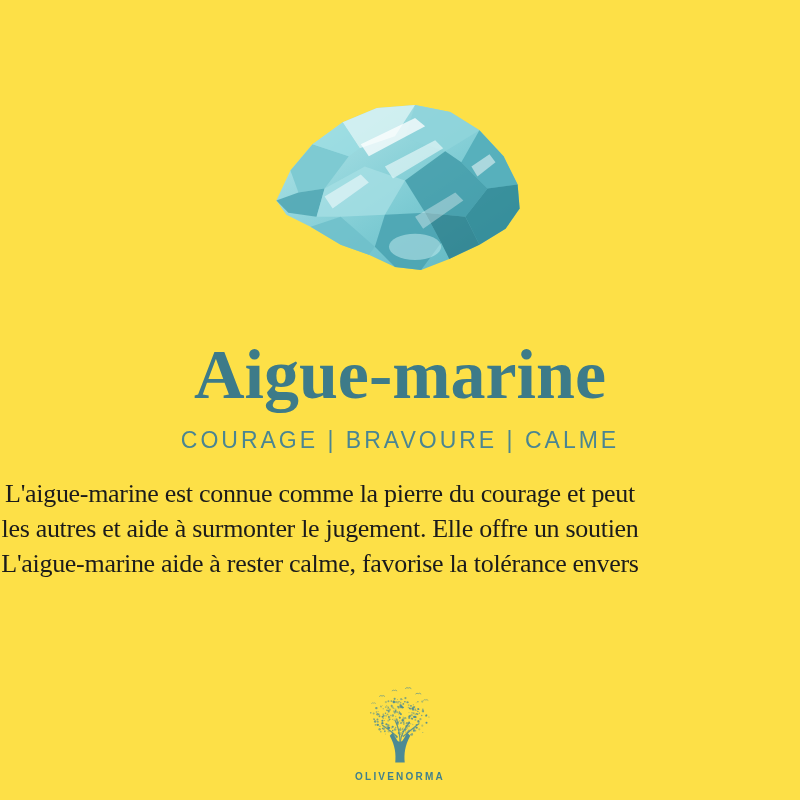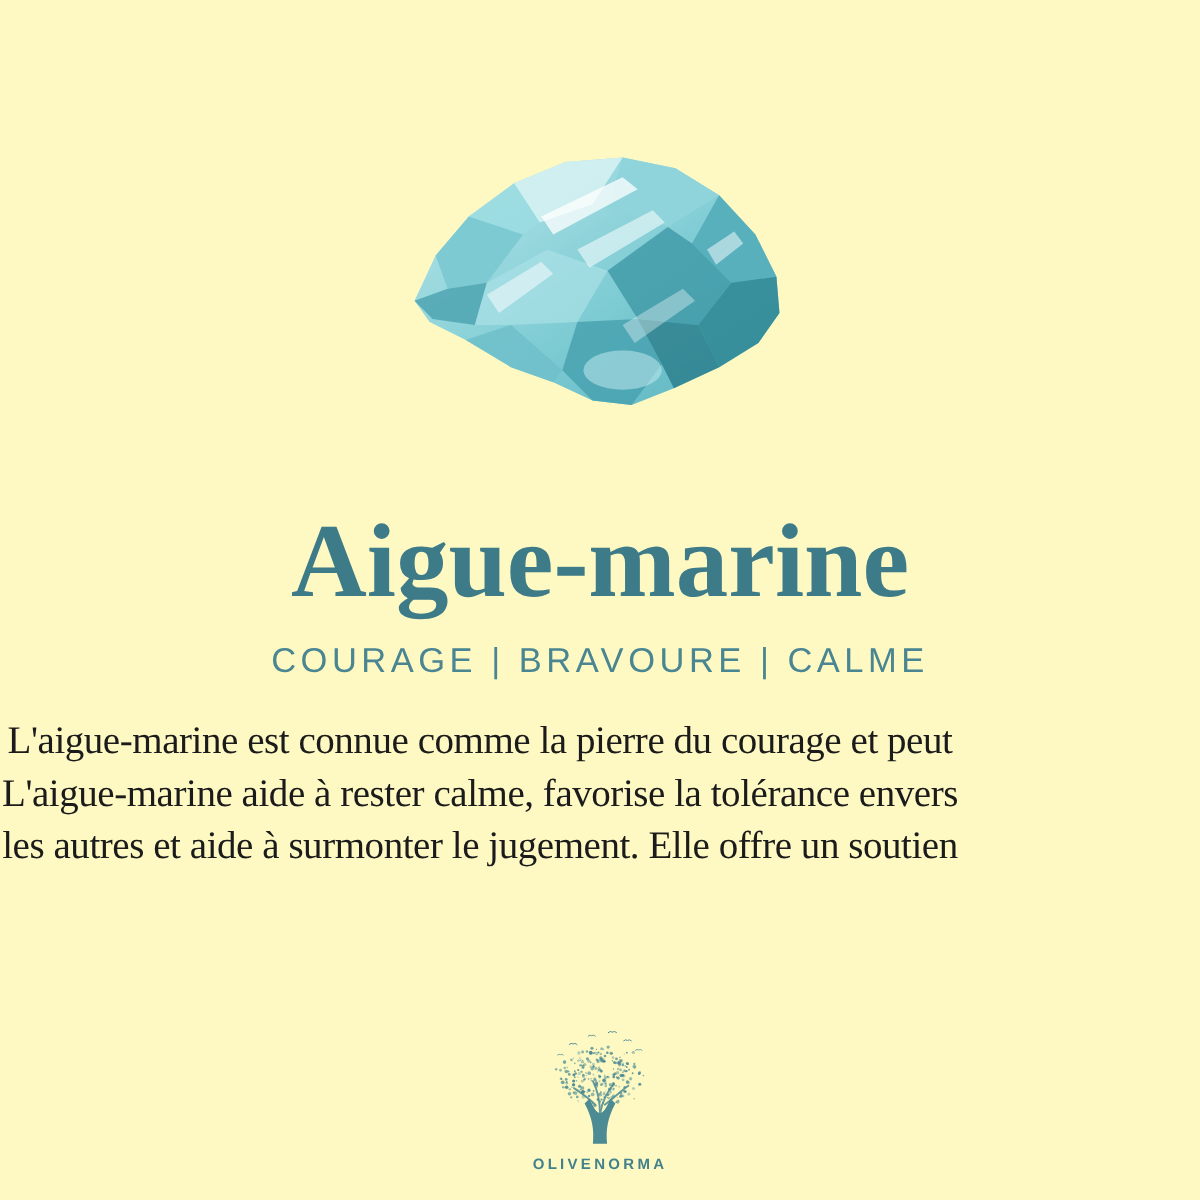--- a/index.html
+++ b/index.html
@@ -1,21 +1,21 @@
 <!DOCTYPE html>
 <html><head>
 <meta charset="utf-8">
 <style>
   * { margin: 0; padding: 0; box-sizing: border-box; }
   html, body { background: #ffffff; }
   body { width: 800px; height: 800px; font-family: "Liberation Serif", serif; }
   .card {
     position: relative;
     width: 800px; height: 800px;
-    background: #fef9c3;
+    background: #fde047;
     overflow: hidden;
   }
   .stone-wrap {
     position: absolute;
     left: 263px; top: 96px;
     width: 274px; height: 186px;
   }
   .stone-wrap svg { width: 100%; height: 100%; display: block; }
   .page-title {
     position: absolute;
@@ -100,22 +100,22 @@
       <polygon points="48,48 78,26 95,52 84,60" fill="#9adde2" opacity="0.7"></polygon>
     </svg>
   </div>
 
   <h1 class="page-title">Aigue-marine</h1>
 
   <div class="subtitle">COURAGE | BRAVOURE | CALME</div>
 
   <div class="body-text">
     <div class="line">L'aigue-marine est connue comme la pierre du courage et peut</div>
+    <div class="line">les autres et aide à surmonter le jugement. Elle offre un soutien</div>
     <div class="line">L'aigue-marine aide à rester calme, favorise la tolérance envers</div>
-    <div class="line">les autres et aide à surmonter le jugement. Elle offre un soutien</div>
   </div>
 
   <div class="brand">
     <svg class="tree" viewBox="0 0 100 104">
       <g fill="none" stroke="#4c8a94" stroke-width="1.2" stroke-linecap="round">
         <path d="M0 0 Q2.5 -2.5 5 -0.5 Q7.5 -2.5 10 0" transform="translate(24,13) scale(0.65)"></path>
         <path d="M0 0 Q2.5 -2.5 5 -0.5 Q7.5 -2.5 10 0" transform="translate(40,6) scale(0.6)"></path>
         <path d="M0 0 Q2.5 -2.5 5 -0.5 Q7.5 -2.5 10 0" transform="translate(57,3) scale(0.7)"></path>
         <path d="M0 0 Q2.5 -2.5 5 -0.5 Q7.5 -2.5 10 0" transform="translate(70,10) scale(0.65)"></path>
         <path d="M0 0 Q2.5 -2.5 5 -0.5 Q7.5 -2.5 10 0" transform="translate(80,18) scale(0.55)"></path>

